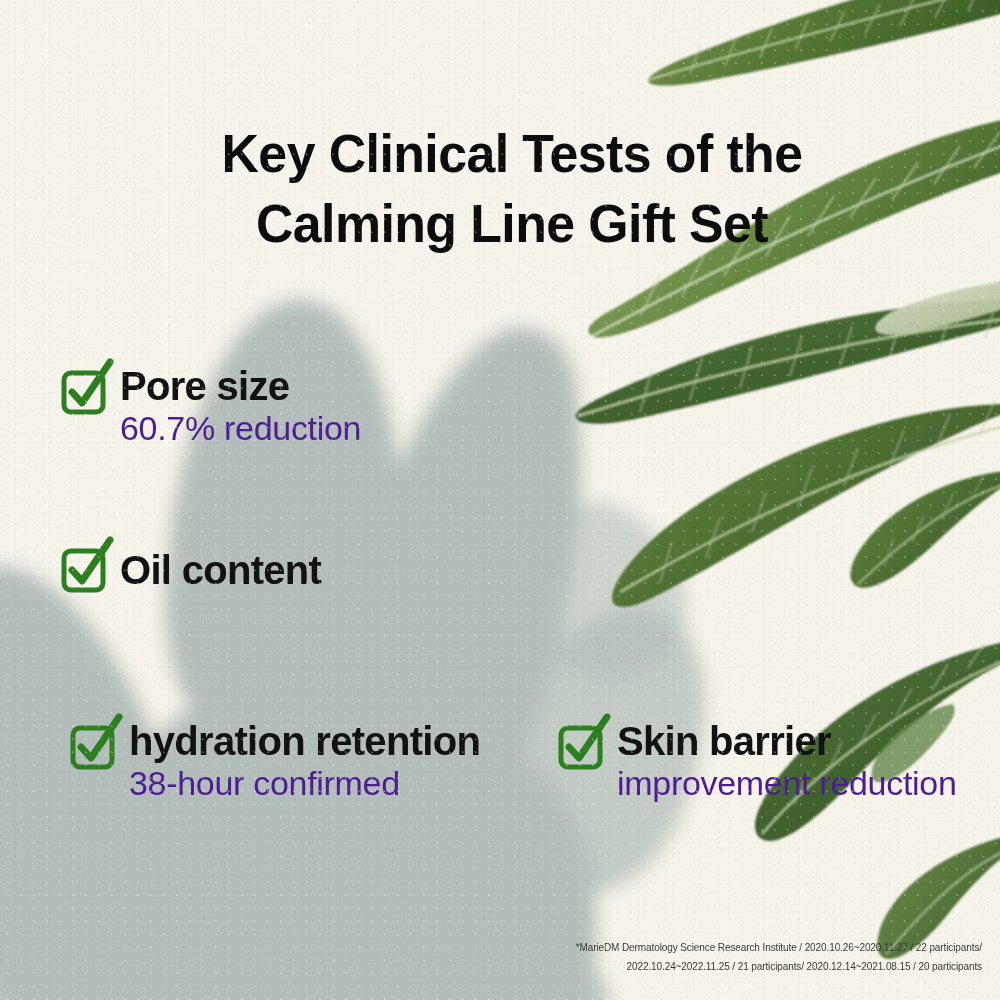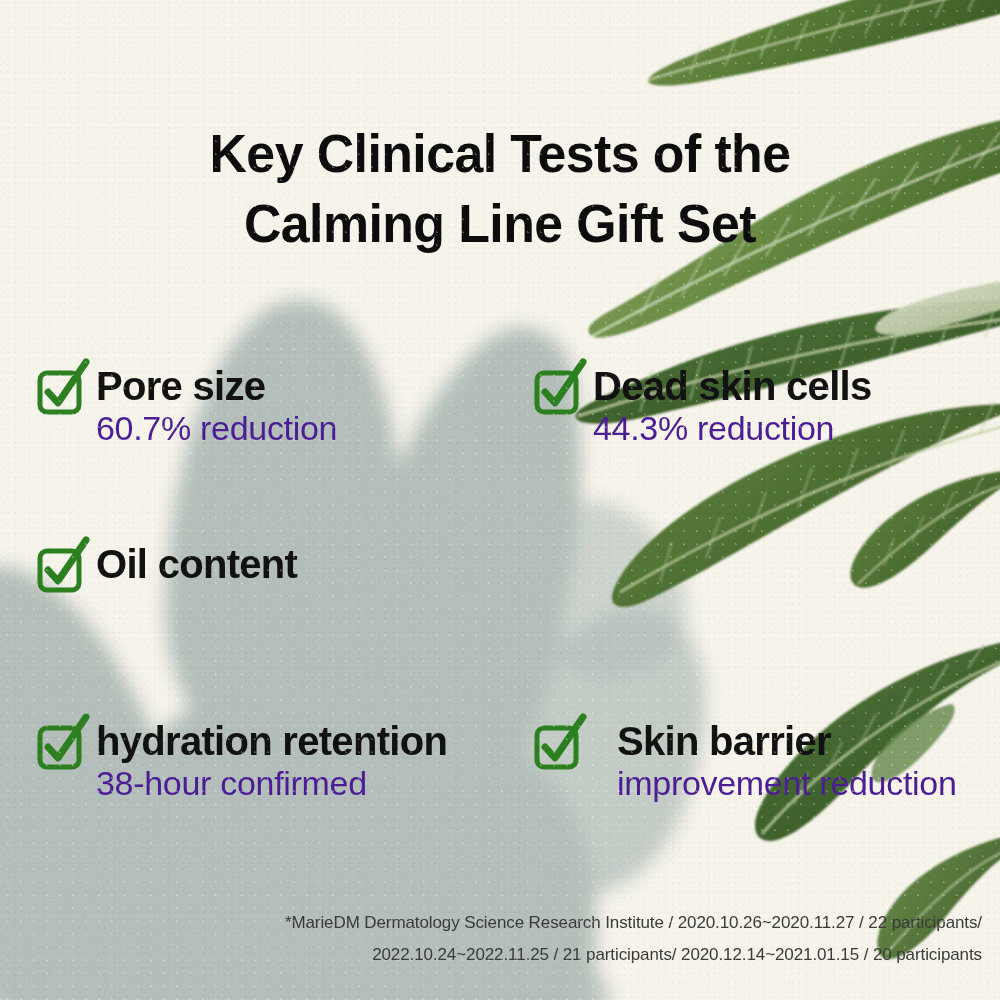--- a/index.html
+++ b/index.html
@@ -32,21 +32,21 @@
   }
 
   
   .shadowlayer{position:absolute;inset:0;z-index:1;filter:blur(9px);opacity:.92;}
   .shd{position:absolute;background:#aebab6;border-radius:50% 50% 48% 52%/60% 62% 40% 38%;}
 
   
   .leaflayer{position:absolute;inset:0;z-index:2;pointer-events:none;}
 
   
-  .content{position:absolute;inset:0;z-index:5;}
+  .content{position:absolute;inset:0;z-index:5;margin-left:24px;}
 
   .title{
     position:absolute;left:0;right:0;top:118px;
     text-align:center;
     font-size:54px;line-height:1.30;
     font-weight:700;
     letter-spacing:-0.6px;
     color:#0d0d0d;
     font-family:"Liberation Sans","DejaVu Sans",sans-serif;
     transform:scaleX(.96);
@@ -64,23 +64,23 @@
     line-height:1.04;letter-spacing:-0.7px;white-space:nowrap;
     transform:scaleX(.97);transform-origin:left center;
   }
   .sub{
     font-size:34px;font-weight:400;color:#4c1d95;
     line-height:1.18;margin-top:5px;letter-spacing:-0.3px;white-space:nowrap;
     transform:scaleX(.98);transform-origin:left center;
   }
 
   .footnote{
-    position:absolute;right:18px;bottom:30px;
+    position:absolute;right:18px;bottom:24px;
     width:700px;text-align:right;
-    font-size:17px;line-height:1.85;color:#3a3a38;
+    font-size:10px;line-height:1.85;color:#3a3a38;
     letter-spacing:-0.1px;
   }
   .footnote div{white-space:nowrap;}
 </style>
 </head>
 <body>
 
 <div id="stage">
 
   <div class="shadowlayer">
@@ -248,75 +248,63 @@
             <rect x="7" y="14" width="39" height="39" rx="7" ry="7" fill="none" stroke="#2d8020" stroke-width="5"></rect>
             <path d="M15 33 L25 44 L53 3" fill="none" stroke="#2d8020" stroke-width="7" stroke-linecap="round" stroke-linejoin="round"></path>
           </svg>
         </span>
         <span class="txt">
           <span class="lbl">Pore size</span><br>
           <span class="sub">60.7% reduction</span>
         </span>
       </div>
 
-      <div class="item" style="left:533px;top:366px;">
+
+      <div class="item" style="left:36px;top:544px;align-items:flex-end;">
         <span class="cb">
           <svg viewBox="0 0 56 56">
             <rect x="7" y="14" width="39" height="39" rx="7" ry="7" fill="none" stroke="#2d8020" stroke-width="5"></rect>
             <path d="M15 33 L25 44 L53 3" fill="none" stroke="#2d8020" stroke-width="7" stroke-linecap="round" stroke-linejoin="round"></path>
           </svg>
         </span>
         <span class="txt">
-          <span class="lbl">Dead skin cells</span><br>
-          <span class="sub">44.3% reduction</span>
+          <span class="lbl">Oil content</span><br>
         </span>
       </div>
 
-      <div class="item" style="left:36px;top:544px;">
+
+      <div class="item" style="left:45px;top:721px;">
         <span class="cb">
           <svg viewBox="0 0 56 56">
             <rect x="7" y="14" width="39" height="39" rx="7" ry="7" fill="none" stroke="#2d8020" stroke-width="5"></rect>
             <path d="M15 33 L25 44 L53 3" fill="none" stroke="#2d8020" stroke-width="7" stroke-linecap="round" stroke-linejoin="round"></path>
           </svg>
         </span>
         <span class="txt">
-          <span class="lbl">Oil content</span><br>
+          <span class="lbl">hydration retention</span><br>
+          <span class="sub">38-hour confirmed</span>
         </span>
       </div>
 
-
-      <div class="item" style="left:36px;top:721px;">
+      <div class="item" style="left:533px;top:721px;">
         <span class="cb">
           <svg viewBox="0 0 56 56">
             <rect x="7" y="14" width="39" height="39" rx="7" ry="7" fill="none" stroke="#2d8020" stroke-width="5"></rect>
             <path d="M15 33 L25 44 L53 3" fill="none" stroke="#2d8020" stroke-width="7" stroke-linecap="round" stroke-linejoin="round"></path>
           </svg>
         </span>
         <span class="txt">
-          <span class="lbl">hydration retention</span><br>
-          <span class="sub">38-hour confirmed</span>
-        </span>
-      </div>
-
-      <div class="item" style="left:533px;top:721px;gap:24px;">
-        <span class="cb">
-          <svg viewBox="0 0 56 56">
-            <rect x="7" y="14" width="39" height="39" rx="7" ry="7" fill="none" stroke="#2d8020" stroke-width="5"></rect>
-            <path d="M15 33 L25 44 L53 3" fill="none" stroke="#2d8020" stroke-width="7" stroke-linecap="round" stroke-linejoin="round"></path>
-          </svg>
-        </span>
-        <span class="txt">
           <span class="lbl">Skin barrier</span><br>
           <span class="sub">improvement reduction</span>
         </span>
       </div>
 
     </div>
 
     <div class="footnote">
       <div>*MarieDM Dermatology Science Research Institute / 2020.10.26~2020.11.27 / 22 participants/</div>
-      <div>2022.10.24~2022.11.25 / 21 participants/ 2020.12.14~2021.01.15 / 20 participants</div>
+      <div>2022.10.24~2022.11.25 / 21 participants/ 2020.12.14~2021.08.15 / 20 participants</div>
     </div>
 
   </div>
 
   <div class="grain"></div>
 </div>
 
 </body></html>

